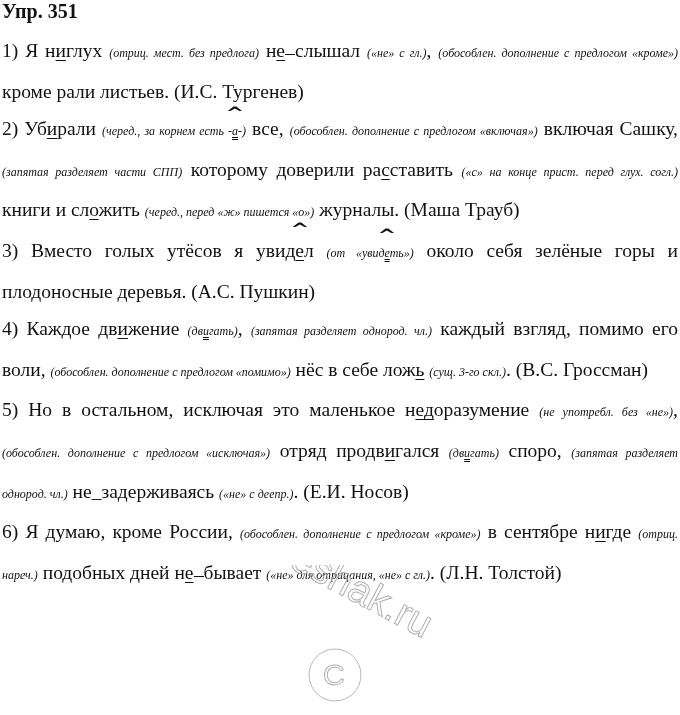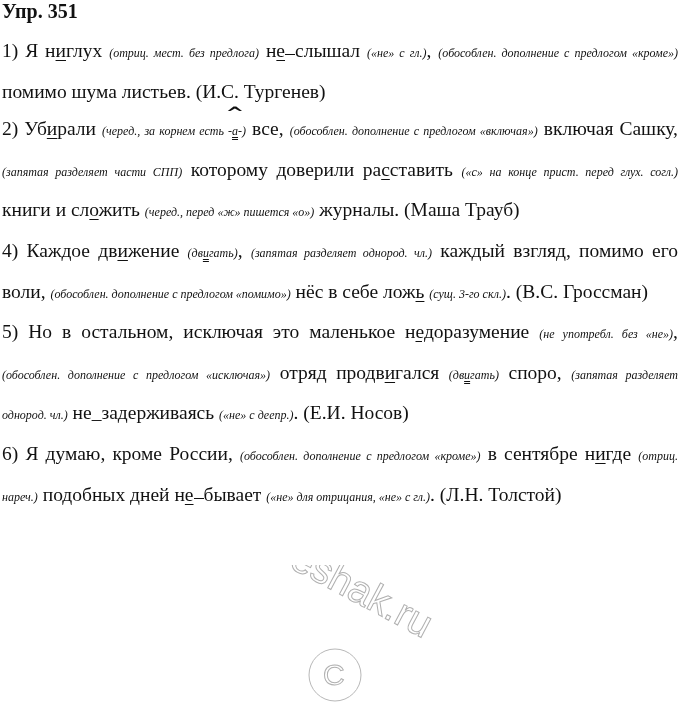--- a/index.html
+++ b/index.html
@@ -42,22 +42,23 @@
   }
 </style>
 </head>
 <body>
 
 <div class="header">
   <span class="title">Упр. 351</span>
 </div>
 
 <div class="content" id="content">
-    <p><span>1)</span><span> Я н</span><span class="u">и</span><span>глух </span><span class="c">(отриц. мест. без предлога)</span><span> н</span><span class="u">е</span><span class="gap"></span><span>слышал </span><span class="c">(«не» с гл.)</span><span>, </span><span class="c">(обособлен. дополнение с предлогом «кроме»)</span><span> помимо шума листьев. (И.С. Тургенев)</span></p>
+    <p><span>1)</span><span> Я н</span><span class="u">и</span><span>глух </span><span class="c">(отриц. мест. без предлога)</span><span> н</span><span class="u">е</span><span class="gap"></span><span>слышал </span><span class="c">(«не» с гл.)</span><span>, </span><span class="c">(обособлен. дополнение с предлогом «кроме»)</span><span> кроме рали листьев. (И.С. Тургенев)</span></p>
     <p><span>2)</span><span> Уб</span><span class="u">и</span><span>рали </span><span class="c">(черед., за корнем есть -</span><span class="c uu caret">а</span><span class="c">-)</span><span> все, </span><span class="c">(обособлен. дополнение с предлогом «включая»)</span><span> включая Сашку, </span><span class="c">(запятая разделяет части СПП)</span><span> которому доверили ра</span><span class="u">с</span><span>ставить </span><span class="c">(«с» на конце прист. перед глух. согл.)</span><span> книги и сл</span><span class="u">о</span><span>жить </span><span class="c">(черед., перед «ж» пишется «о»)</span><span> журналы. (Маша Трауб)</span></p>
+    <p><span>3)</span><span> Вместо голых утёсов я увид</span><span class="u caret">е</span><span>л </span><span class="c">(от «увид</span><span class="c uu caret">е</span><span class="c">ть»)</span><span> около себя зелёные горы и плодоносные деревья. (А.С. Пушкин)</span></p>
     <p><span>4)</span><span> Каждое дв</span><span class="u">и</span><span>жение </span><span class="c">(дв</span><span class="c uu">и</span><span class="c">гать)</span><span>, </span><span class="c">(запятая разделяет однород. чл.)</span><span> каждый взгляд, помимо его воли, </span><span class="c">(обособлен. дополнение с предлогом «помимо»)</span><span> нёс в себе лож</span><span class="u">ь</span><span> </span><span class="c">(сущ. 3-го скл.)</span><span>. (В.С. Гроссман)</span></p>
     <p><span>5)</span><span> Но в остальном, исключая это маленькое н</span><span class="u">ед</span><span>оразумение </span><span class="c">(не употребл. без «не»)</span><span>, </span><span class="c">(обособлен. дополнение с предлогом «исключая»)</span><span> отряд продв</span><span class="u">и</span><span>гался </span><span class="c">(дв</span><span class="c uu">и</span><span class="c">гать)</span><span> споро, </span><span class="c">(запятая разделяет однород. чл.)</span><span> не_задерживаясь </span><span class="c">(«не» с деепр.)</span><span>. (Е.И. Носов)</span></p>
     <p><span>6)</span><span> Я думаю, кроме России, </span><span class="c">(обособлен. дополнение с предлогом «кроме»)</span><span> в сентябре н</span><span class="u">и</span><span>где </span><span class="c">(отриц. нареч.)</span><span> подобных дней н</span><span class="u">е</span><span class="gap"></span><span>бывает </span><span class="c">(«не» для отрицания, «не» с гл.)</span><span>. (Л.Н. Толстой)</span></p>
   </div>
 
 <svg class="watermark" viewBox="0 0 260 150">
   <g fill="none" stroke="#b8b8b8" stroke-width="1">
     <text x="20" y="40" font-family="Liberation Sans, sans-serif" font-size="40" transform="rotate(28 120 60)" stroke="#b0b0b0" fill="none">reshak.ru</text>
     <circle cx="100" cy="110" r="26"></circle>
     <text x="88" y="120" font-family="Liberation Sans, sans-serif" font-size="30" stroke="#b0b0b0" fill="none">C</text>

